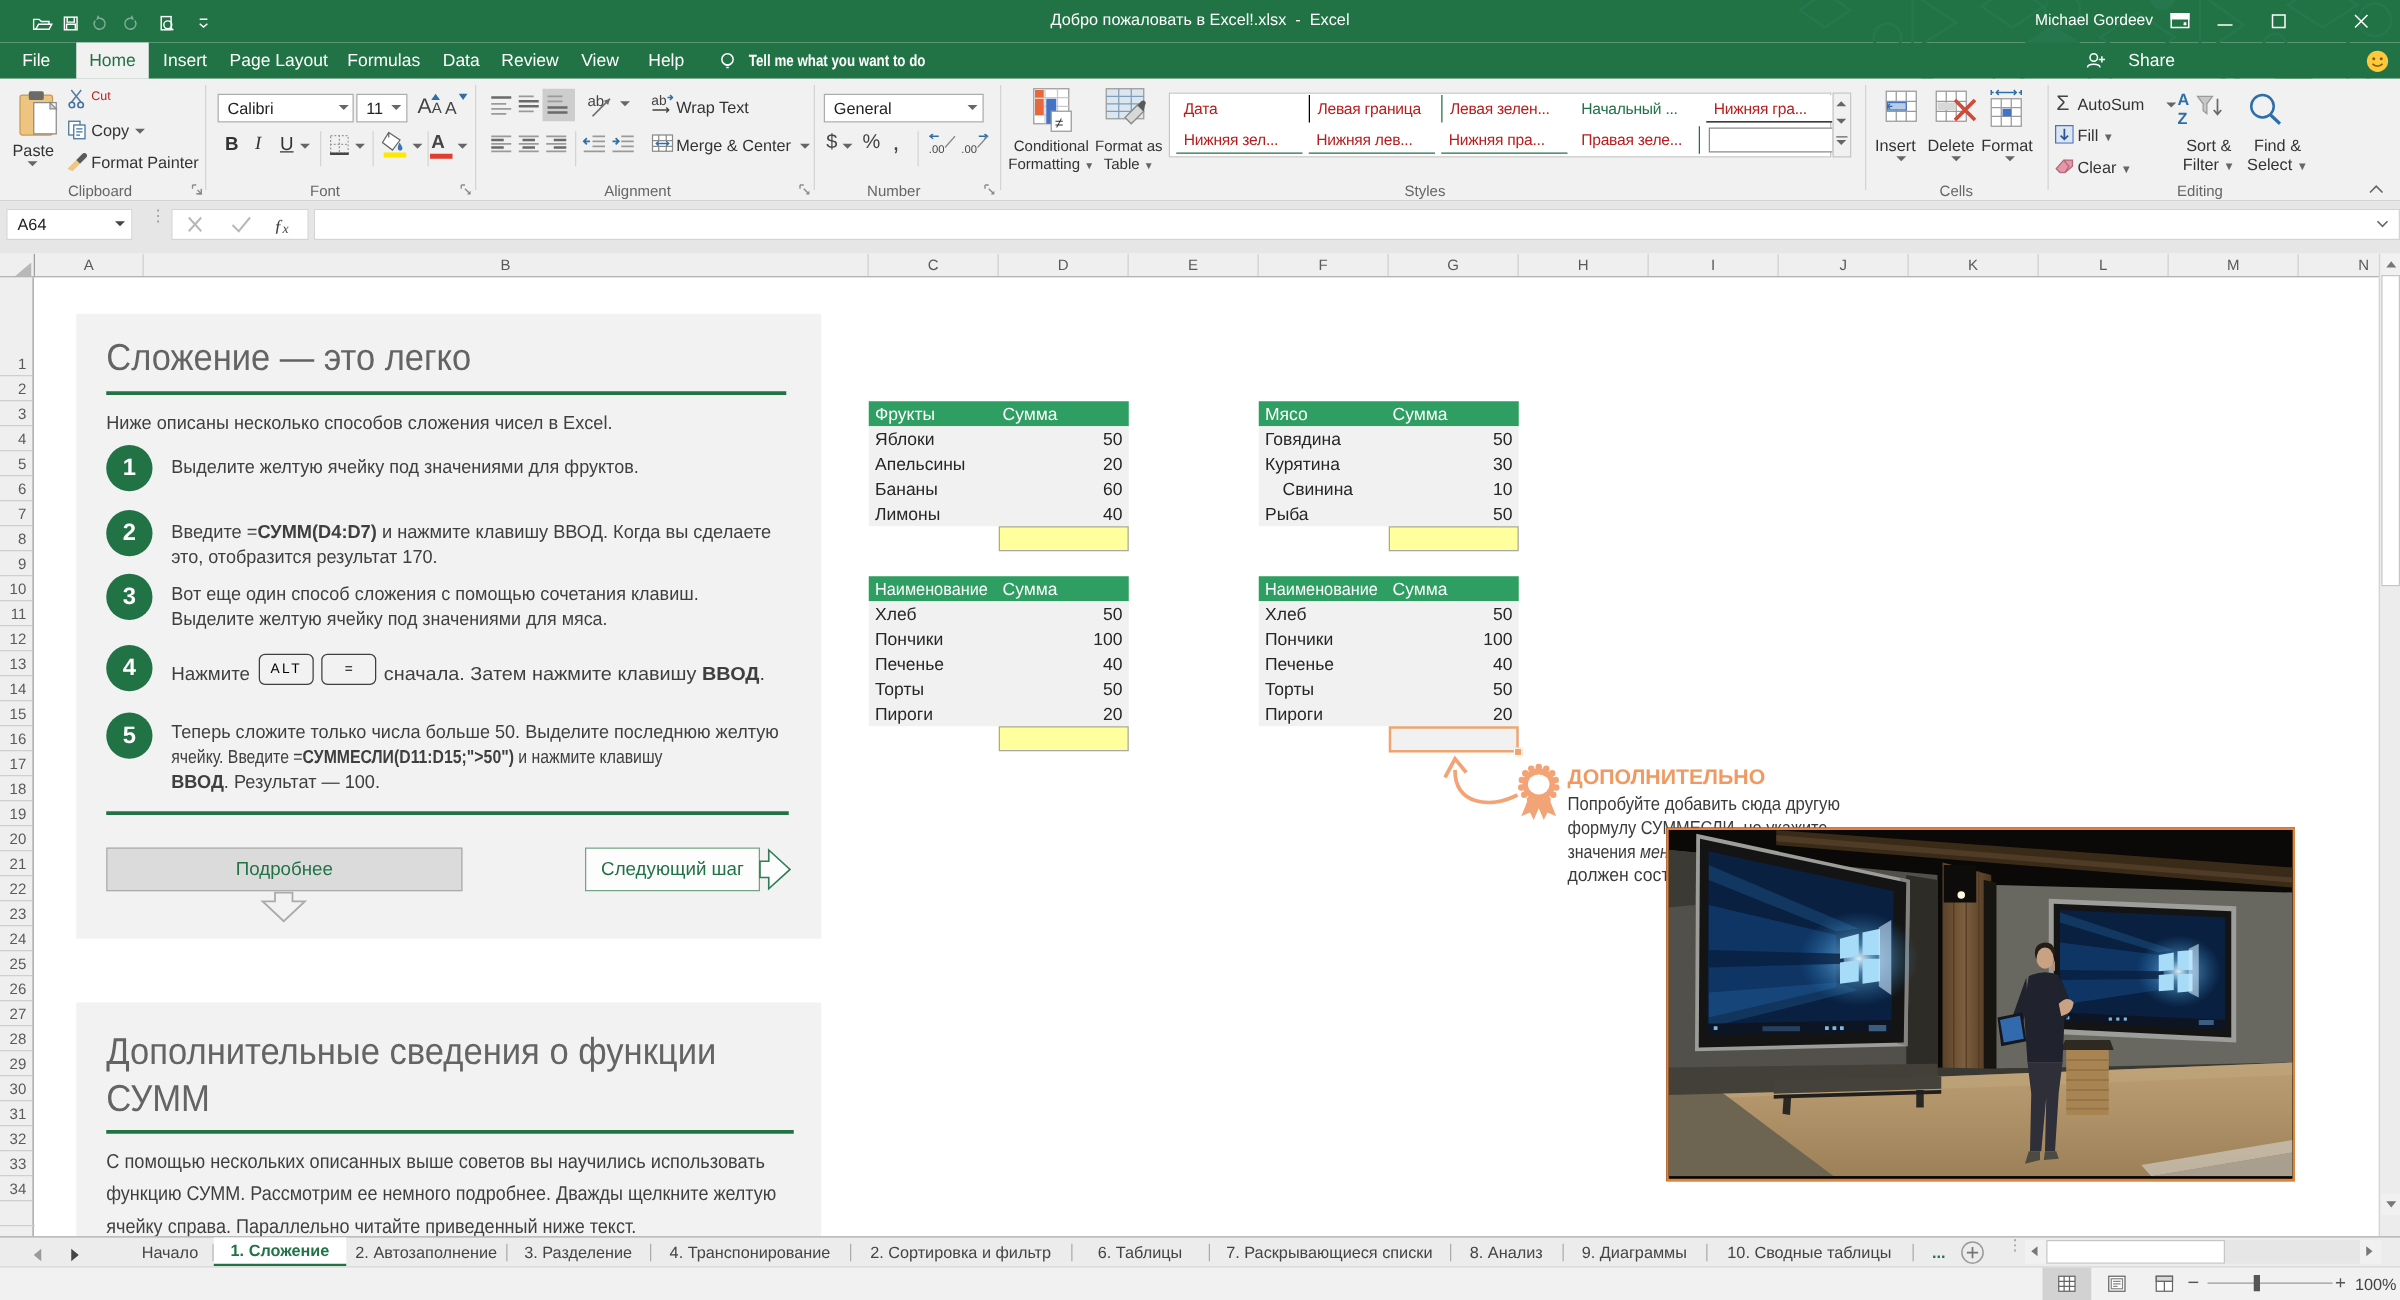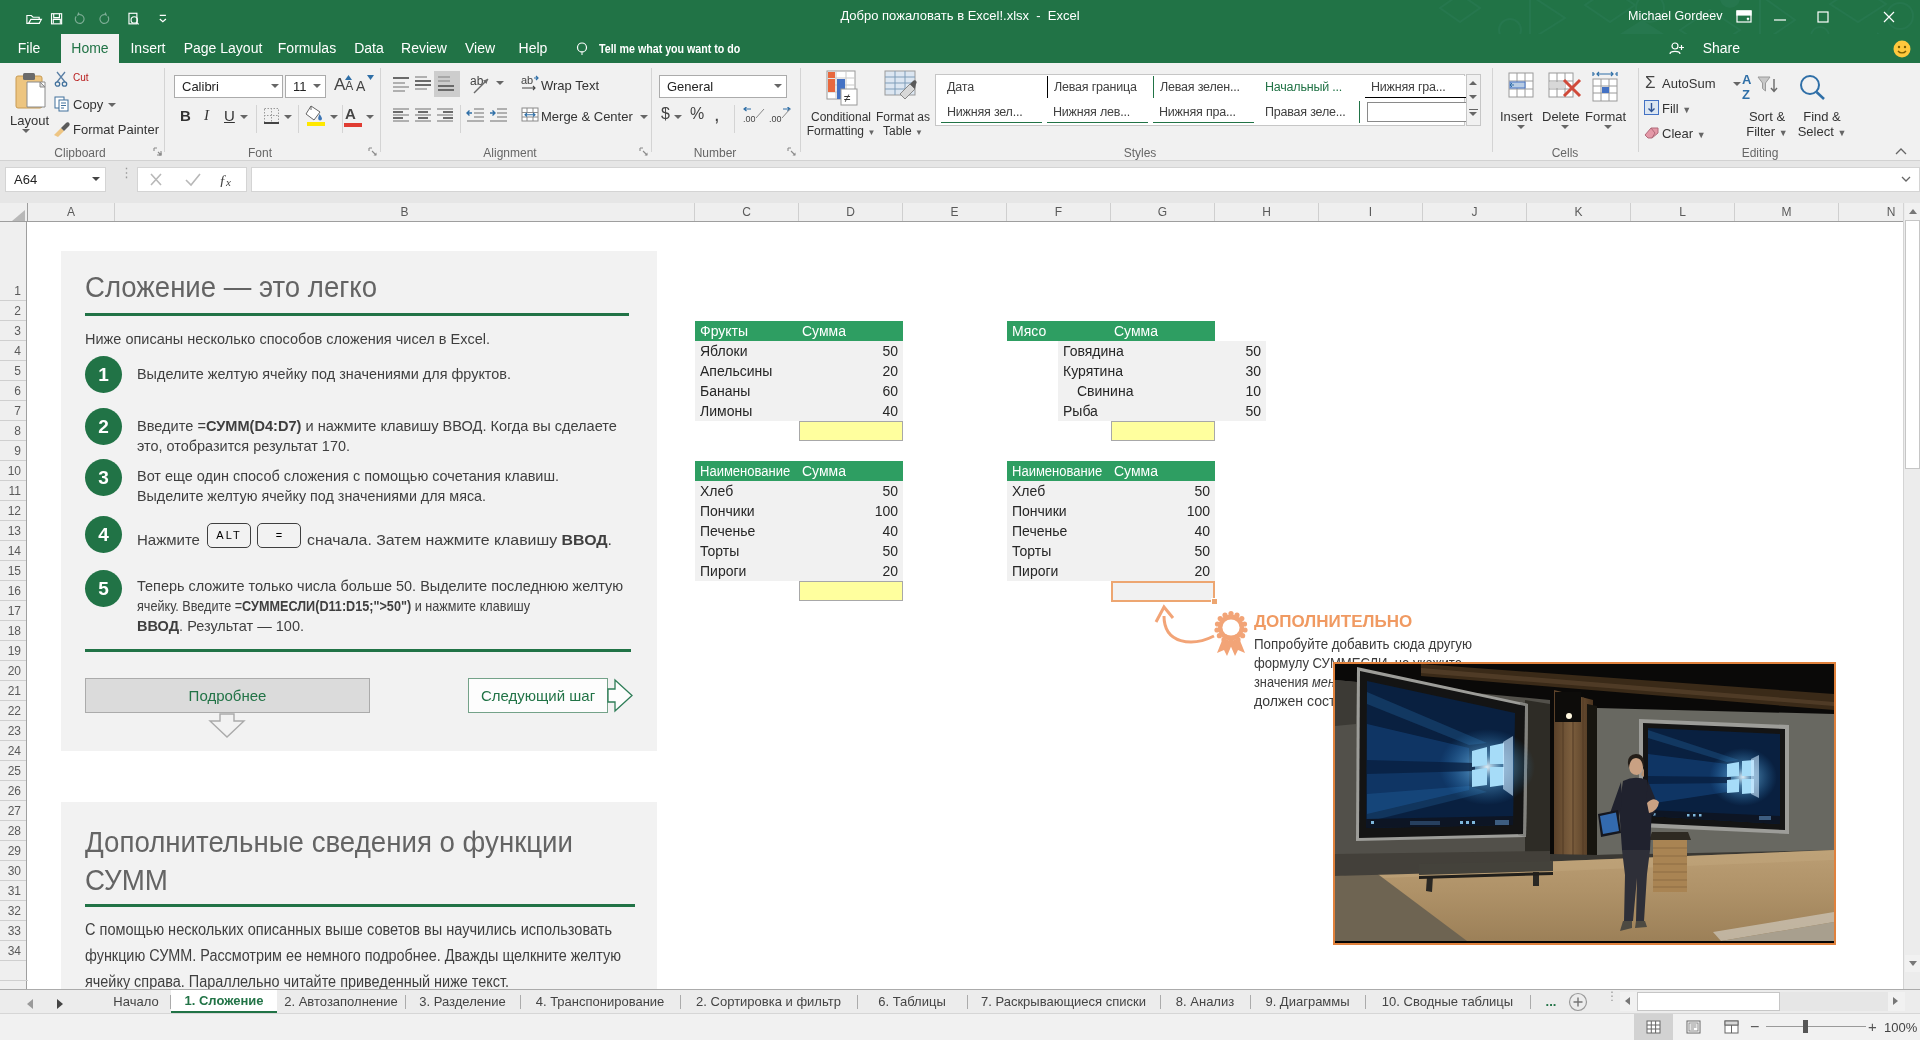--- a/index.html
+++ b/index.html
@@ -11,21 +11,21 @@
 #tabrow { top:34px; left:0; width:1920px; height:29px; background:#217346; }
 .mtab { position:absolute; top:0; height:29px; line-height:29px; color:#fff; font-size:14px; text-align:center; }
 #hometab { position:absolute; top:0; height:29px; line-height:29px; background:#f1f1f1; color:#217346; font-size:14px; text-align:center; }
 
 #ribbon { top:63px; left:0; width:1920px; height:98px; background:#f1f1f1; border-bottom:1px solid #d2d2d2; }
 .gsep { position:absolute; top:5px; width:1px; height:84px; background:#d4d4d4; }
 .glabel { position:absolute; top:83px; font-size:12px; color:#666; text-align:center; }
 .dlg { position:absolute; top:84px; width:10px; height:10px; }
 .rtext { position:absolute; font-size:12px; color:#444; }
 .combo { position:absolute; background:#fff; border:1px solid #ababab; font-size:13px; color:#222; }
-.scell { position:absolute; width:101px; height:22px; line-height:22px; padding-left:6px; font-size:12.5px; color:#404040; background:#fff; white-space:nowrap; overflow:hidden; letter-spacing:-0.2px; }
+.scell { position:absolute; width:101px; height:22px; line-height:22px; padding-left:6px; font-size:12.5px; color:#b91c1c; background:#fff; white-space:nowrap; overflow:hidden; letter-spacing:-0.2px; }
 .carr { position:absolute; width:0; height:0; border-left:4px solid transparent; border-right:4px solid transparent; border-top:4px solid #666; }
 
 #fbar { top:161px; left:0; width:1920px; height:42px; background:#e6e6e6; }
 
 #colheads { top:203px; left:0; width:1903px; height:19px; background:#efefef; border-bottom:1px solid #9e9e9e; }
 .ch { position:absolute; top:0; height:18px; line-height:18px; text-align:center; font-size:12px; color:#5a5a5a; border-right:1px solid #cfcfcf; }
 #rowheads { top:222px; left:0; width:27px; height:767px; background:#efefef; border-right:1px solid #9e9e9e; }
 .rh { position:absolute; left:0; width:26px; font-size:12px; color:#5a5a5a; border-bottom:1px solid #cfcfcf; display:flex; align-items:flex-end; justify-content:flex-end; padding:0 5px 2px 0; }
 #sheet { top:222px; left:28px; width:1875px; height:767px; background:#fff; }
 
@@ -150,21 +150,21 @@
       <div class="gsep" style="left:800px"></div>
     <div class="gsep" style="left:1492px"></div>
       <div class="gsep" style="left:1638px"></div>
 
     <svg class="abs" style="left:14px;top:9px" width="36" height="40">
       <rect x="2" y="4" width="26" height="32" rx="2" fill="#edc580" stroke="#c89a52"></rect>
       <rect x="9" y="1" width="12" height="7" rx="1.5" fill="#6a6a6a"></rect>
       <path d="M13 10 H31 V35 H13 Z" fill="#fff" stroke="#8a8a8a"></path>
         <path d="M26 10 L31 15 L26 15 Z" fill="#d8d8d8" stroke="#8a8a8a"></path>
     </svg>
-    <div class="rtext" style="left:10px;top:50px;font-size:13px;color:#333">Layout</div>
+    <div class="rtext" style="left:10px;top:50px;font-size:13px;color:#333">Paste</div>
     <div class="carr" style="left:22px;top:66px"></div>
     <svg class="abs" style="left:54px;top:8px" width="16" height="16">
         <g stroke="#41719c" stroke-width="1.3" fill="none">
           <path d="M3 1 L11 11 M11 1 L3 11" stroke="#5a7fa5"></path>
           <circle cx="3.5" cy="13" r="2.2"></circle>
           <circle cx="10.5" cy="13" r="2.2"></circle>
         </g>
       </svg>
     <div class="rtext" style="left:73px;top:9px;font-size:10px;color:#b91c1c">Cut</div>
     <svg class="abs" style="left:54px;top:33px" width="16" height="16">
@@ -556,21 +556,21 @@
     <div class="trow" style="top:40px;padding-left:5px;">Бананы</div>
       <div class="tnum" style="top:40px;left:104px;width:99px;">60</div>
     <div class="trow" style="top:60px;padding-left:5px;">Лимоны</div>
       <div class="tnum" style="top:60px;left:104px;width:99px;">40</div>
   </div>
   <div class="ycell" style="left:799px;top:421px;width:104px;height:20px;"></div>
   <div class="thead" style="left:1007px;top:321px;width:208px;height:20px;line-height:20px;">
       <span class="abs" style="left:5px;">Мясо</span>
       <span class="abs" style="left:107px;">Сумма</span>
     </div>
-  <div class="tbody" style="left:1058px;top:341px;width:208px;height:80px;">
+  <div class="tbody" style="left:1007px;top:341px;width:208px;height:80px;">
     <div class="trow" style="top:0;padding-left:5px;">Говядина</div>
       <div class="tnum" style="top:0;left:104px;width:99px;">50</div>
     <div class="trow" style="top:20px;padding-left:5px;">Курятина</div>
       <div class="tnum" style="top:20px;left:104px;width:99px;">30</div>
     <div class="trow" style="top:40px;padding-left:19px;">Свинина</div>
       <div class="tnum" style="top:40px;left:104px;width:99px;">10</div>
     <div class="trow" style="top:60px;padding-left:5px;">Рыба</div>
       <div class="tnum" style="top:60px;left:104px;width:99px;">50</div>
   </div>
   <div class="ycell" style="left:1111px;top:421px;width:104px;height:20px;"></div>

